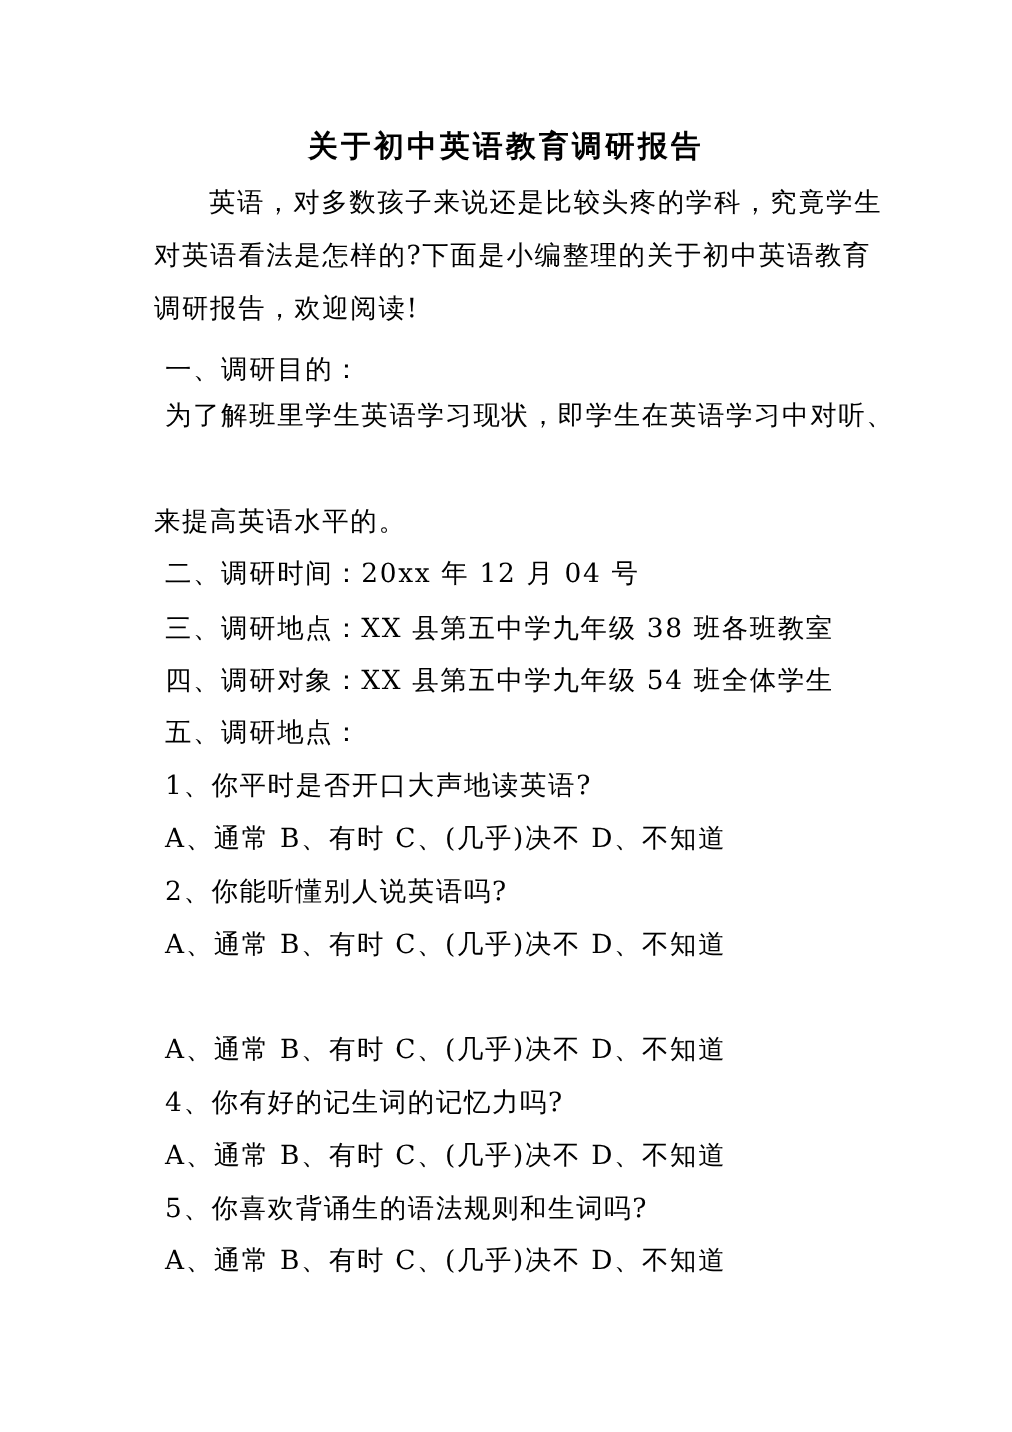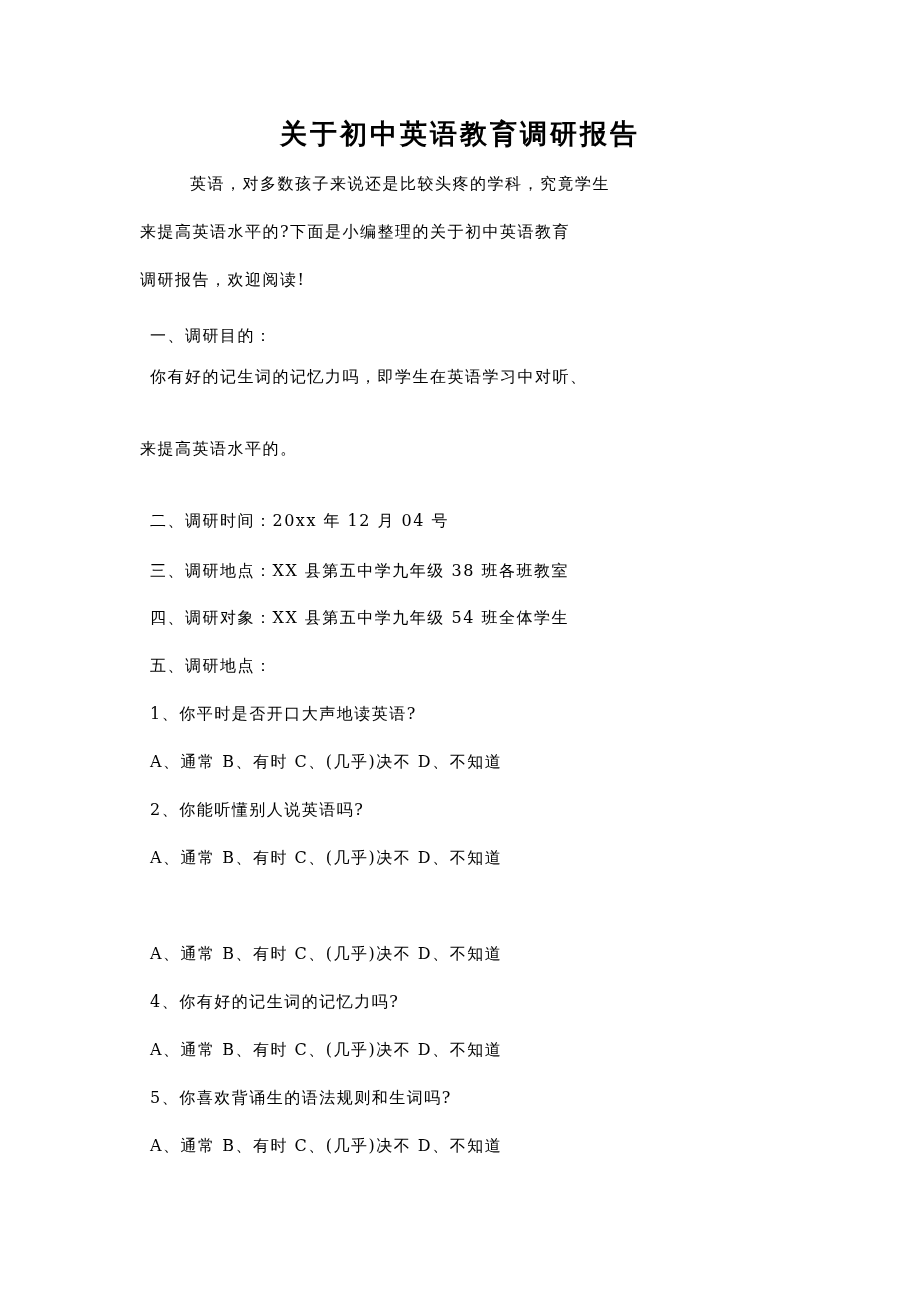--- a/index.html
+++ b/index.html
@@ -29,39 +29,39 @@
       width: 920px;
       text-align: center;
       font-size: 27px;
       font-weight: bold;
       letter-spacing: 3px;
       line-height: 40px;
     }
     .line {
       position: absolute;
       left: 140px;
-      font-size: 16px;
+      font-size: 24px;
       line-height: 32px;
       white-space: nowrap;
       letter-spacing: 1.5px;
     }
   </style>
 </head>
 <body>
 
 <div class="page">
   <div class="title">关于初中英语教育调研报告</div>
 
   <div class="line" style="top:168px; left:190px;">英语，对多数孩子来说还是比较头疼的学科，究竟学生</div>
-  <div class="line" style="top:216px;">来提高英语水平的?下面是小编整理的关于初中英语教育</div>
+  <div class="line" style="top:216px;">对英语看法是怎样的?下面是小编整理的关于初中英语教育</div>
   <div class="line" style="top:264px;">调研报告，欢迎阅读!</div>
 
   <div class="line" style="top:320px; left:150px;">一、调研目的：</div>
-  <div class="line" style="top:361px; left:150px;">你有好的记生词的记忆力吗，即学生在英语学习中对听、</div>
-  <div class="line" style="top:433px;text-align:center;">来提高英语水平的。</div>
+  <div class="line" style="top:361px; left:150px;">为了解班里学生英语学习现状，即学生在英语学习中对听、</div>
+  <div class="line" style="top:458px;text-align:center;">来提高英语水平的。</div>
 
   <div class="line" style="top:505px; left:150px;">二、调研时间：20xx 年 12 月 04 号</div>
   <div class="line" style="top:555px; left:150px;">三、调研地点：XX 县第五中学九年级 38 班各班教室</div>
   <div class="line" style="top:602px; left:150px;">四、调研对象：XX 县第五中学九年级 54 班全体学生</div>
   <div class="line" style="top:650px; left:150px;">五、调研地点：</div>
 
   <div class="line" style="top:698px; left:150px;">1、你平时是否开口大声地读英语?</div>
   <div class="line" style="top:746px; left:150px;">A、通常 B、有时 C、(几乎)决不 D、不知道</div>
 
   <div class="line" style="top:794px; left:150px;">2、你能听懂别人说英语吗?</div>

